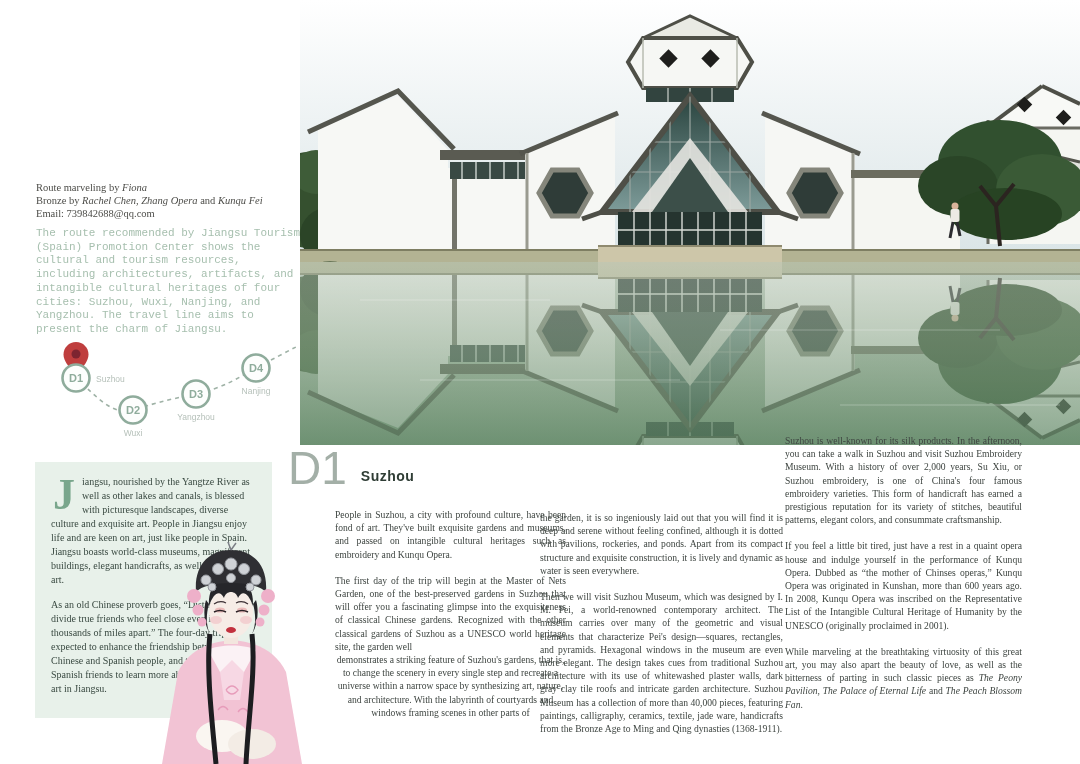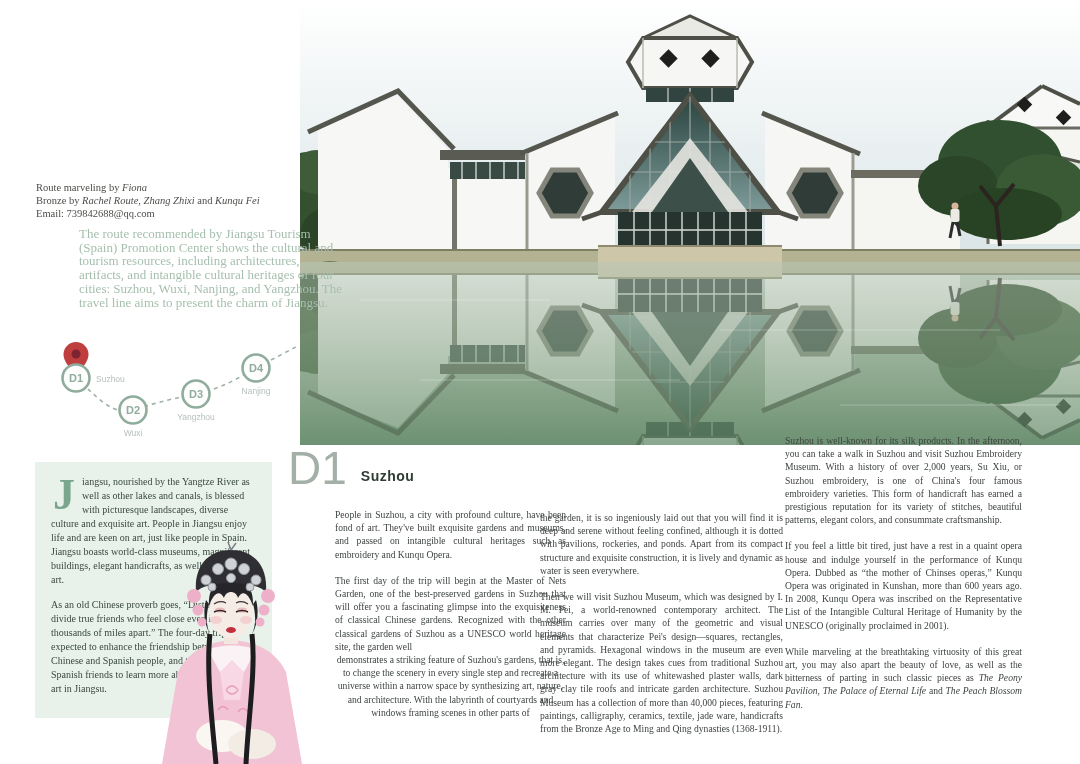--- a/index.html
+++ b/index.html
@@ -11,22 +11,22 @@
   #photo{left:300px;top:0;width:780px;height:445px;z-index:1;}
 
   
   #title-block{left:35px;top:112px;z-index:5;font-family:"Liberation Sans",sans-serif;line-height:30px;}
   .title1{font-size:27px;font-weight:bold;letter-spacing:.4px;color:#6f9c83;}
   .title2{font-size:27px;font-weight:normal;letter-spacing:.4px;color:#92b7a0;}
 
   #credits{left:36px;top:181px;z-index:5;font-size:10.5px;line-height:13px;color:#4c4c48;}
   #credits .nm{font-style:italic;}
 
-  #intro{left:36px;top:227px;width:268px;z-index:5;font-family:Liberation Serif, serif;
-         font-size:13px;line-height:13.7px;color:#a6bfae;margin-left:43px;}
+  #intro{left:36px;top:227px;width:268px;z-index:5;font-family:Liberation Mono, monospace;
+         font-size:11px;line-height:13.7px;color:#a6bfae;}
 
   #routemap{left:28px;top:336px;width:272px;height:112px;z-index:5;}
 
   
   #mintbox{left:35px;top:462px;width:237px;height:256px;background:#e8f1ea;z-index:2;
            padding:13px 16px 0 16px;box-sizing:border-box;font-size:10px;line-height:14px;color:#3a4a42;}
   #mintbox .dropcap{float:left;font-size:44px;line-height:36px;padding:2px 7px 0 2px;color:#79a68c;font-weight:bold;}
   #mintbox p{margin:0 0 11px 0;}
 
   
@@ -195,21 +195,21 @@
           <line x1="420" y1="330" x2="700" y2="330"></line>
         <line x1="120" y1="380" x2="380" y2="380"></line>
           <line x1="540" y1="405" x2="760" y2="405"></line>
       </g>
     </svg>
   </div>
 
 
   <div id="credits" class="abs">
     <div><span>Route marveling by </span><span class="nm">Fiona</span><span></span><span class="nm"></span></div>
-    <div><span>Bronze by </span><span class="nm">Rachel Route, Zhang Zhixi</span><span> and </span><span class="nm">Kunqu Fei</span></div>
+    <div><span>Bronze by </span><span class="nm">Rachel Chen, Zhang Opera</span><span> and </span><span class="nm">Kunqu Fei</span></div>
     <div><span>Email: 739842688@qq.com</span></div>
   </div>
 
   <div id="intro" class="abs">The route recommended by Jiangsu Tourism (Spain) Promotion Center shows the cultural and tourism resources, including architectures, artifacts, and intangible cultural heritages of four cities: Suzhou, Wuxi, Nanjing, and Yangzhou. The travel line aims to present the charm of Jiangsu.</div>
 
   <div id="routemap" class="abs">
     <svg width="272" height="112" viewBox="0 0 272 112">
       <path d="M48,42 C70,62 85,80 105,74 C130,66 148,62 168,58 C195,52 210,42 228,32 C245,23 258,16 270,10" fill="none" stroke="#9fb2a6" stroke-width="1.6" stroke-dasharray="4,4"></path>
 
       <g>

